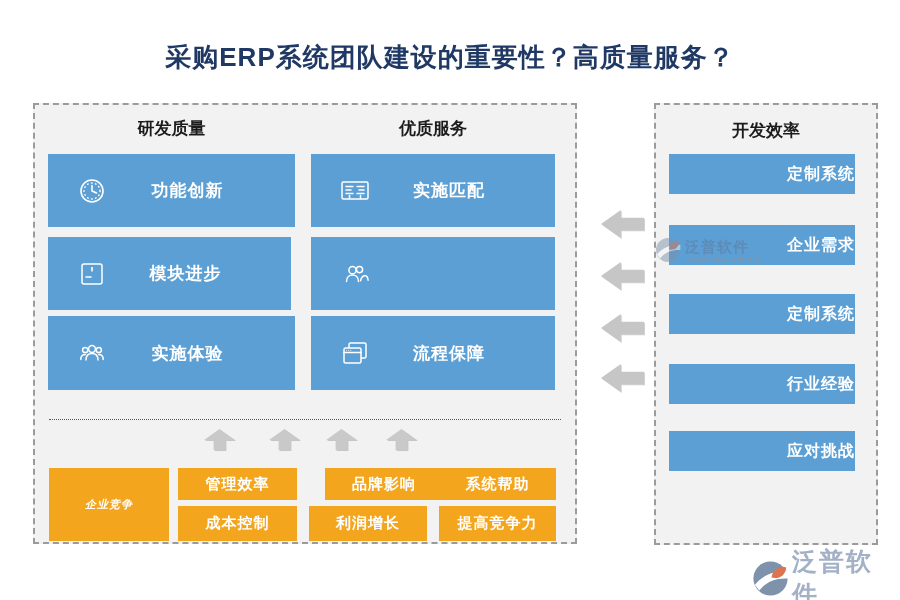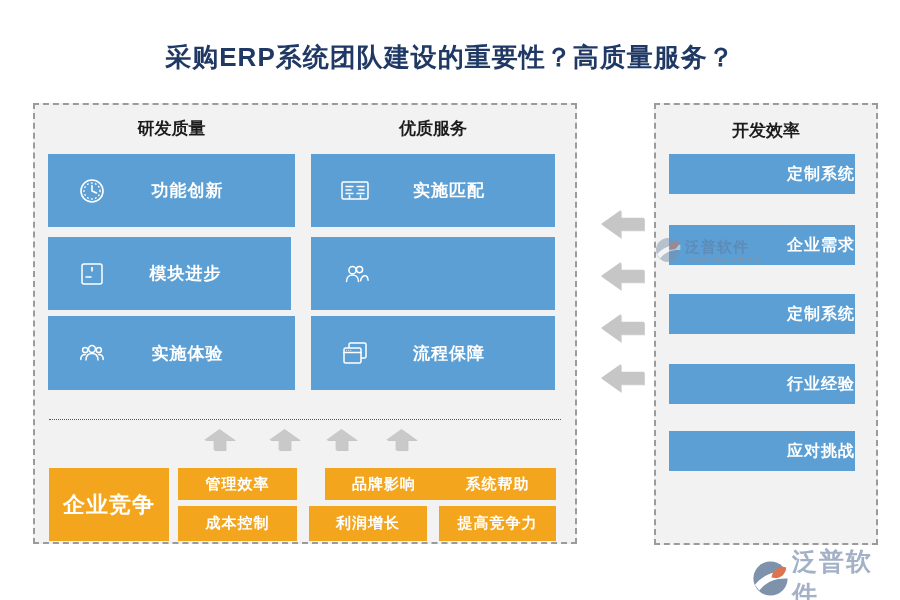--- a/index.html
+++ b/index.html
@@ -43,21 +43,21 @@
   }
   .left-arrow{
     display:block;width:43px;height:28px;background:#C6C6C6;
     clip-path:polygon(0 50%,46% 0,46% 28%,100% 28%,100% 72%,46% 72%,46% 100%);
   }
   .obox{
     position:absolute;background:#F4A51E;color:#fff;font-weight:bold;
     text-align:center;display:flex;align-items:center;justify-content:center;
     font-size:15px;letter-spacing:1px;
   }
-  .obox-main{font-size:22px;}
+  .obox-main{font-size:11px;font-style:italic;}
   .watermark{
     position:absolute;left:655px;top:237px;display:flex;align-items:center;
     opacity:0.5;z-index:5;
   }
   .watermark .wm-text{margin-left:4px;line-height:1;}
   .wm-brand{font-size:15px;font-weight:bold;color:#61789B;letter-spacing:1px;}
   .wm-caption{font-size:6px;color:#D97B4F;letter-spacing:1.5px;margin-top:2px;}
   .footer-logo{position:absolute;left:752px;top:545px;width:146px;}
   .fl-row{display:flex;align-items:center;}
   .fl-brand{

